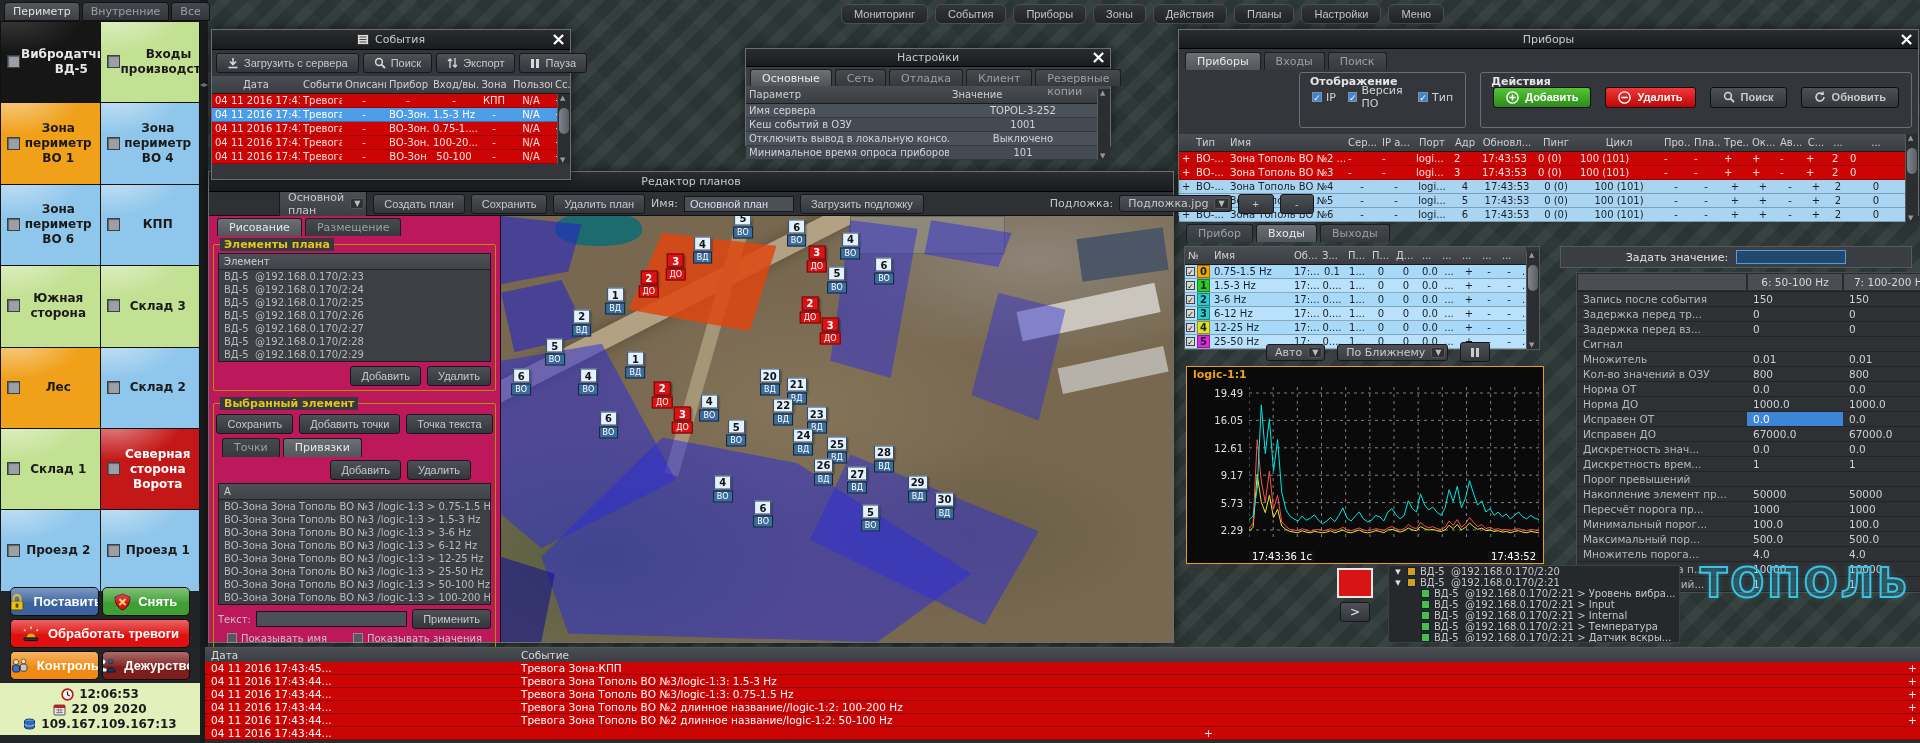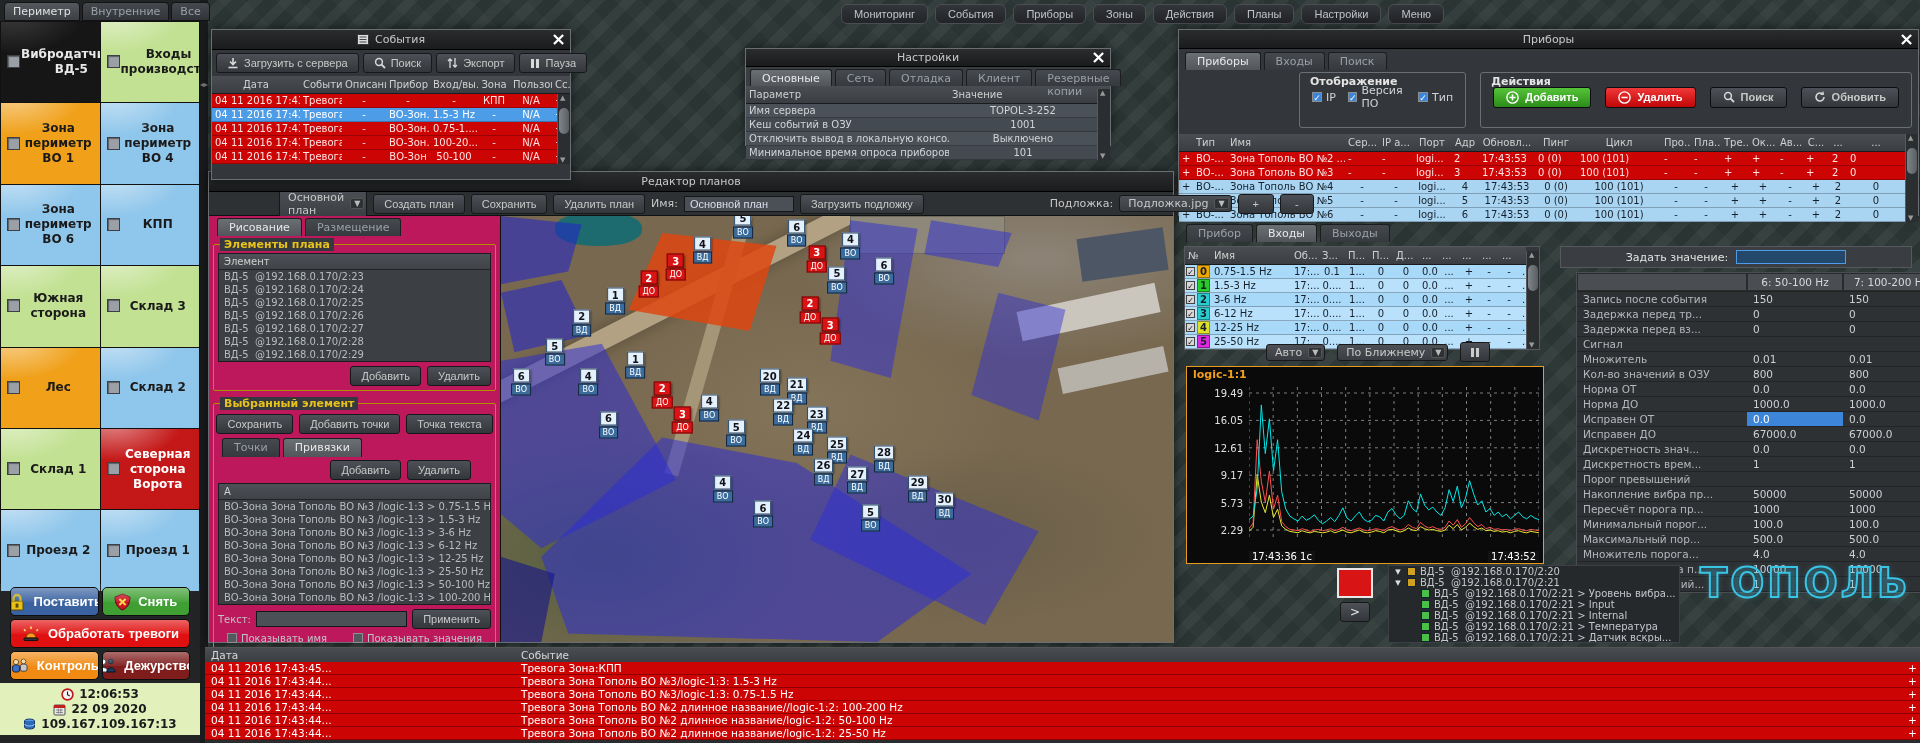--- a/index.html
+++ b/index.html
@@ -1229,21 +1229,21 @@
             <span>Дискретность врем...</span>
             <span class="pv">1</span>
             <span class="pv">1</span>
           </div>
           <div class="p-row">
             <span>Порог превышений</span>
             <span></span>
             <span></span>
           </div>
           <div class="p-row">
-            <span>Накопление вибра пр...</span>
+            <span>Накопление элемент пр...</span>
             <span class="pv">50000</span>
             <span class="pv">50000</span>
           </div>
           <div class="p-row">
             <span>Пересчёт порога пр...</span>
             <span class="pv">1000</span>
             <span class="pv">1000</span>
           </div>
           <div class="p-row">
             <span>Минимальный порог...</span>
@@ -1318,18 +1318,17 @@
           <span>Тревога Зона Тополь ВО №2 длинное название//logic-1:2: 100-200 Hz</span>
           <span>+</span>
         </div>
         <div class="log-row">
           <span>04 11 2016 17:43:44...</span>
           <span>Тревога Зона Тополь ВО №2 длинное название/logic-1:2: 50-100 Hz</span>
           <span>+</span>
         </div>
         <div class="log-row">
           <span>04 11 2016 17:43:44...</span>
-          <span>Тревога Зона Тополь ВО №2 длинное название/logic-1:2: 25-50 Hz</span>
           <span>+</span>
         </div>
       </div>
   </section>
 </div>
 
 </body></html>

